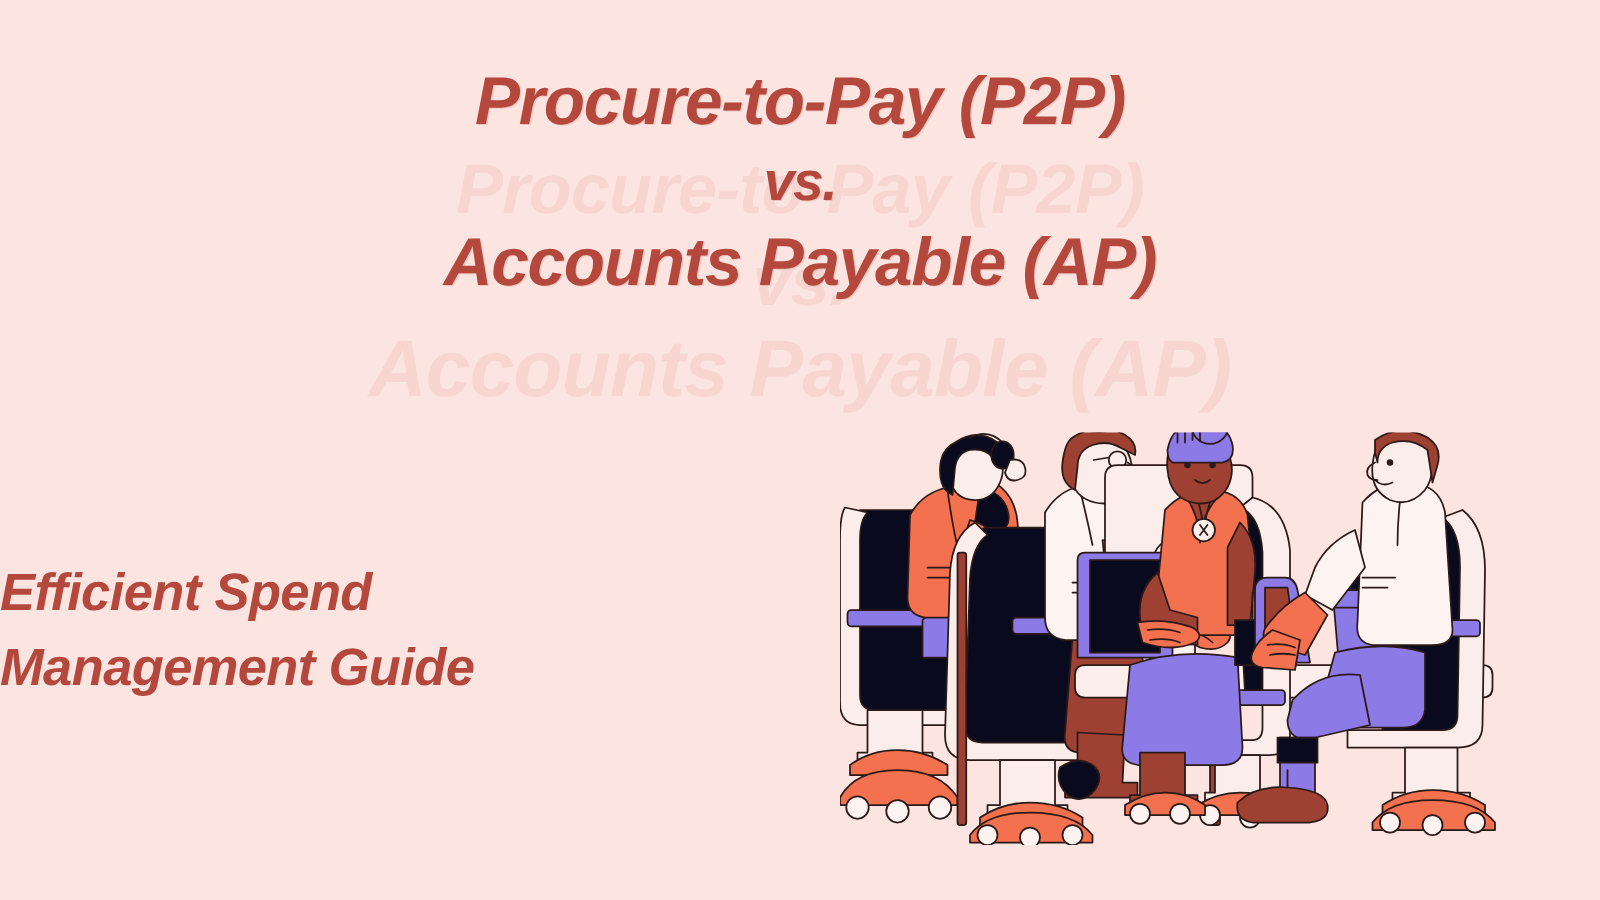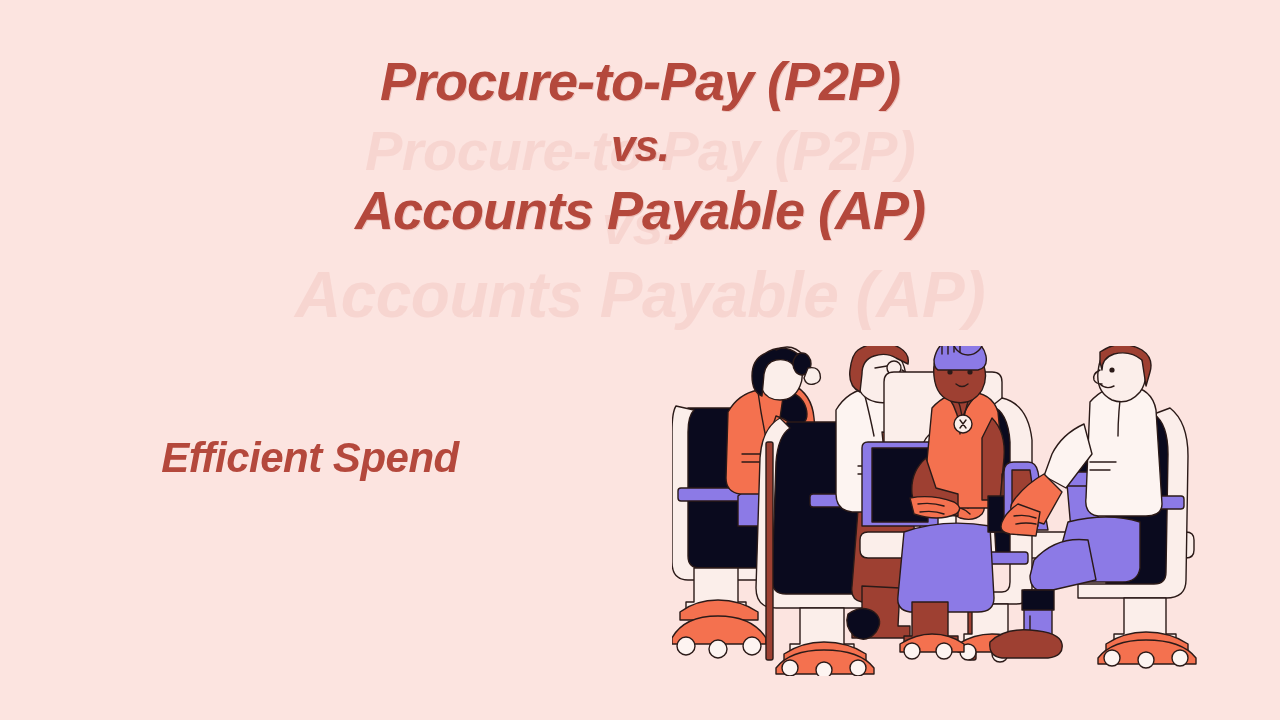--- a/index.html
+++ b/index.html
@@ -57,23 +57,22 @@
   }
   .title-line.vs {
     font-size: 44px;
     line-height: 62px;
   }
 
   
   #subtitle-block {
     position: absolute;
     left: 0;
-    top: 428px;
+    top: 444px;
     width: 620px;
-    text-align: center;
   }
   .subtitle-line {
     font-style: italic;
     font-weight: 800;
     font-size: 42px;
     line-height: 60px;
     color: #B4483C;
     letter-spacing: -0.5px;
     white-space: nowrap;
   }
@@ -100,20 +99,21 @@
   </div>
 
   <div id="title-block">
     <div class="title-line">Procure-to-Pay (P2P)</div>
     <div class="title-line vs">vs.</div>
     <div class="title-line">Accounts Payable (AP)</div>
   </div>
 
   <div id="subtitle-block">
     <div class="subtitle-line">Efficient Spend</div>
+    <div class="subtitle-line">Management Guide</div>
   </div>
 
   <div id="illustration">
     <svg viewBox="0 0 544 330" xmlns="http://www.w3.org/2000/svg">
       <defs>
         <style>
           .st { stroke:#2B1A18; stroke-width:1.4; stroke-linejoin:round; stroke-linecap:round; }
           .cr { fill:#F4714F; }
           .pw { fill:#8C7AE6; }
           .bn { fill:#9E4032; }

